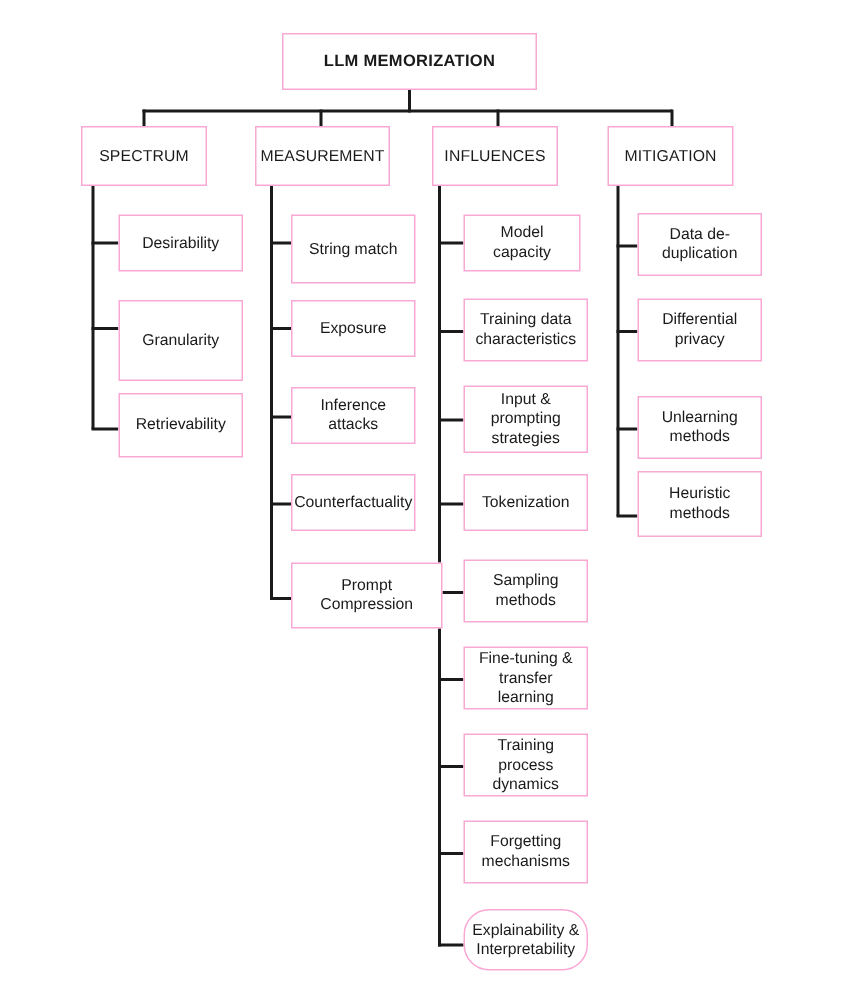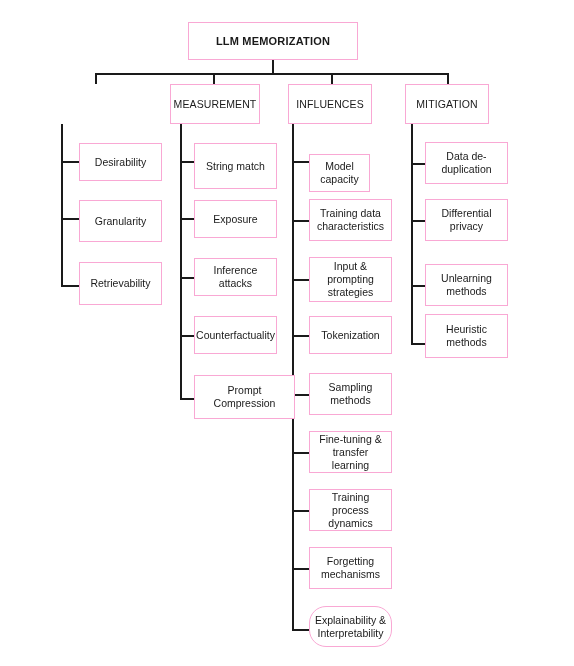--- a/index.html
+++ b/index.html
@@ -57,27 +57,28 @@
 
   <div class="conn v" style="left:272px; top:60px; height:15px;"></div>
 
   <div class="conn h" style="left:95px; top:73px; width:353px;"></div>
 
   <div class="conn v" style="left:95px; top:73px; height:11px;"></div>
   <div class="conn v" style="left:213px; top:73px; height:11px;"></div>
   <div class="conn v" style="left:331px; top:73px; height:11px;"></div>
   <div class="conn v" style="left:447px; top:73px; height:11px;"></div>
 
+  <div class="node level2" style="left:54px; top:84px; width:84px; height:40px;">SPECTRUM</div>
   <div class="conn v" style="left:61px; top:124px; height:162px;"></div>
 
   <div class="conn h" style="left:61px; top:161px; width:18px;"></div>
   <div class="node" style="left:79px; top:143px; width:83px; height:38px;text-align:center;">Desirability</div>
 
   <div class="conn h" style="left:61px; top:218px; width:18px;"></div>
-  <div class="node" style="left:79px; top:200px; width:83px; height:42px;">Granularity</div>
+  <div class="node" style="left:79px; top:200px; width:83px; height:54px;">Granularity</div>
 
   <div class="conn h" style="left:61px; top:285px; width:18px;"></div>
   <div class="node level2" style="left:170px; top:84px; width:90px; height:40px;">MEASUREMENT</div>
 
   <div class="node" style="left:79px; top:262px; width:83px; height:43px;">Retrievability</div>
   <div class="conn v" style="left:180px; top:124px; height:276px;"></div>
 
   <div class="conn h" style="left:180px; top:161px; width:14px;"></div>
   <div class="node" style="left:194px; top:143px; width:83px; height:46px;">String match</div>
 
@@ -91,21 +92,21 @@
   <div class="node" style="left:194px; top:316px; width:83px; height:38px;">Counterfactuality</div>
 
   <div class="conn h" style="left:180px; top:398px; width:14px;"></div>
   <div class="node" style="left:194px; top:375px; width:101px; height:44px;">Prompt
 Compression</div>
 
   <div class="node level2" style="left:288px; top:84px; width:84px; height:40px;">INFLUENCES</div>
   <div class="conn v" style="left:292px; top:124px; height:507px;"></div>
 
   <div class="conn h" style="left:292px; top:161px; width:17px;"></div>
-  <div class="node" style="left:309px; top:143px; width:61px; height:38px;margin-top:11px;">Model capacity</div>
+  <div class="node" style="left:309px; top:143px; width:78px; height:38px;">Model capacity</div>
 
   <div class="conn h" style="left:292px; top:220px; width:17px;"></div>
   <div class="node" style="left:309px; top:199px; width:83px; height:42px;">Training data
 characteristics</div>
 
   <div class="conn h" style="left:292px; top:279px; width:17px;"></div>
   <div class="node" style="left:309px; top:257px; width:83px; height:45px;">Input &amp;
 prompting
 strategies</div>
 

